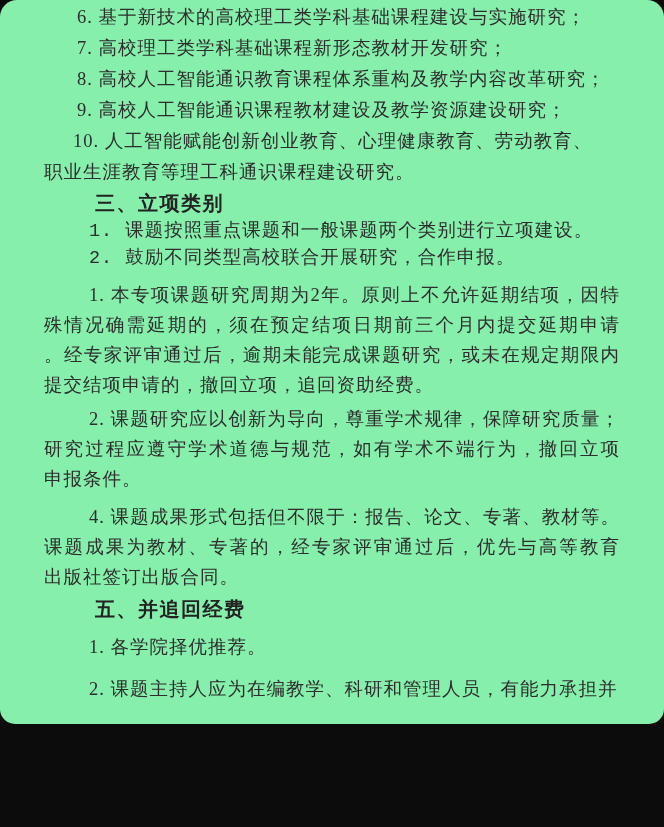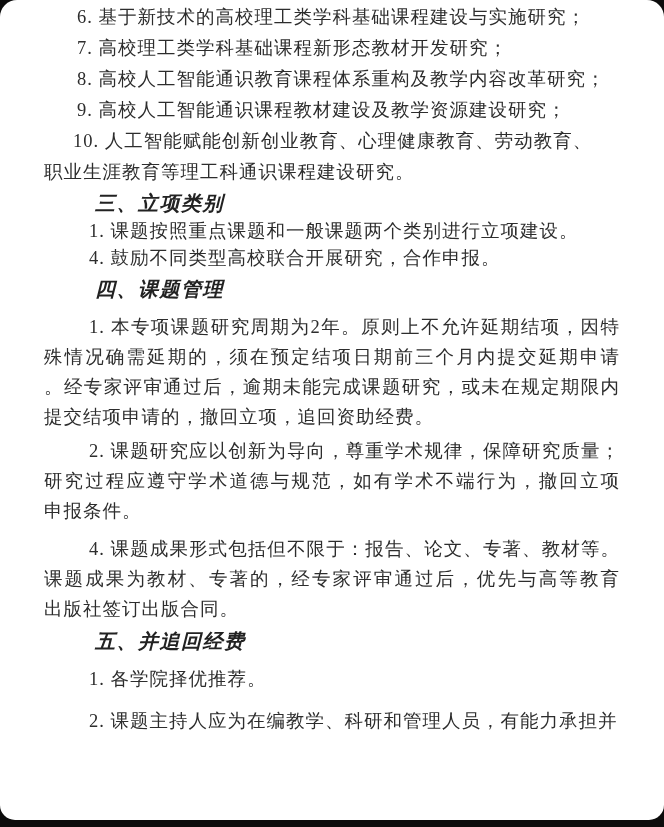--- a/index.html
+++ b/index.html
@@ -12,22 +12,22 @@
     width: 664px;
     height: 827px;
     background: #0c0c0c;
     overflow: hidden;
   }
   .paper {
     position: absolute;
     left: 0;
     top: 0;
     width: 664px;
-    height: 820px;
-    background: #ffffff;
+    height: 724px;
+    background: #86efac;
     border-radius: 17px 17px 15px 15px;
     box-sizing: border-box;
   }
   .content {
     padding: 2px 44px 0 44px;
     font-family: "Liberation Serif", "DejaVu Serif", serif;
     font-size: 18.5px;
     letter-spacing: 1px;
     color: #2d2d2d;
   }
@@ -47,24 +47,23 @@
   .flush{ padding-left: 0; }     
   
   .hd {
     padding-left: 51px;
     font-family: "Liberation Sans", "DejaVu Sans", sans-serif;
     font-weight: bold;
     font-size: 20px;
     line-height: 30px;
     color: #222222;
     letter-spacing: 1.5px;
-    font-style: italic;
   }
   
-  .s3 { line-height: 27px; }
+  .s3 { line-height: 27px; font-family: Liberation Mono, monospace; }
   
   .p  { line-height: 30px; }
   
   .mt2  { margin-top: 2px; }
   .mt8  { margin-top: 8px; }
   .mt12 { margin-top: 12px; }
   .mt14 { margin-top: 4px; }
 </style>
 </head>
 <body>
@@ -79,23 +78,22 @@
       <div class="ln it">9. 高校人工智能通识课程教材建设及教学资源建设研究；</div>
 
       <div>
         <div class="ln it10">10. 人工智能赋能创新创业教育、心理健康教育、劳动教育、</div>
         <div class="ln flush">职业生涯教育等理工科通识课程建设研究。</div>
       </div>
 
       <div class="hd">三、立项类别</div>
 
       <div class="ln s3 num">1. 课题按照重点课题和一般课题两个类别进行立项建设。</div>
-      <div class="ln s3 num">4. 鼓励不同类型高校联合开展研究，合作申报。</div>
+      <div class="ln s3 num">2. 鼓励不同类型高校联合开展研究，合作申报。</div>
 
-      <div class="hd mt2">四、课题管理</div>
 
       <div class="mt8">
         <div class="ln p num j">1. 本专项课题研究周期为2年。原则上不允许延期结项，因特</div>
         <div class="ln p flush j">殊情况确需延期的，须在预定结项日期前三个月内提交延期申请</div>
         <div class="ln p flush j">。经专家评审通过后，逾期未能完成课题研究，或未在规定期限内</div>
         <div class="ln p flush">提交结项申请的，撤回立项，追回资助经费。</div>
       </div>
 
       <div class="mt14">
         <div class="ln p num j">2. 课题研究应以创新为导向，尊重学术规律，保障研究质量；</div>

